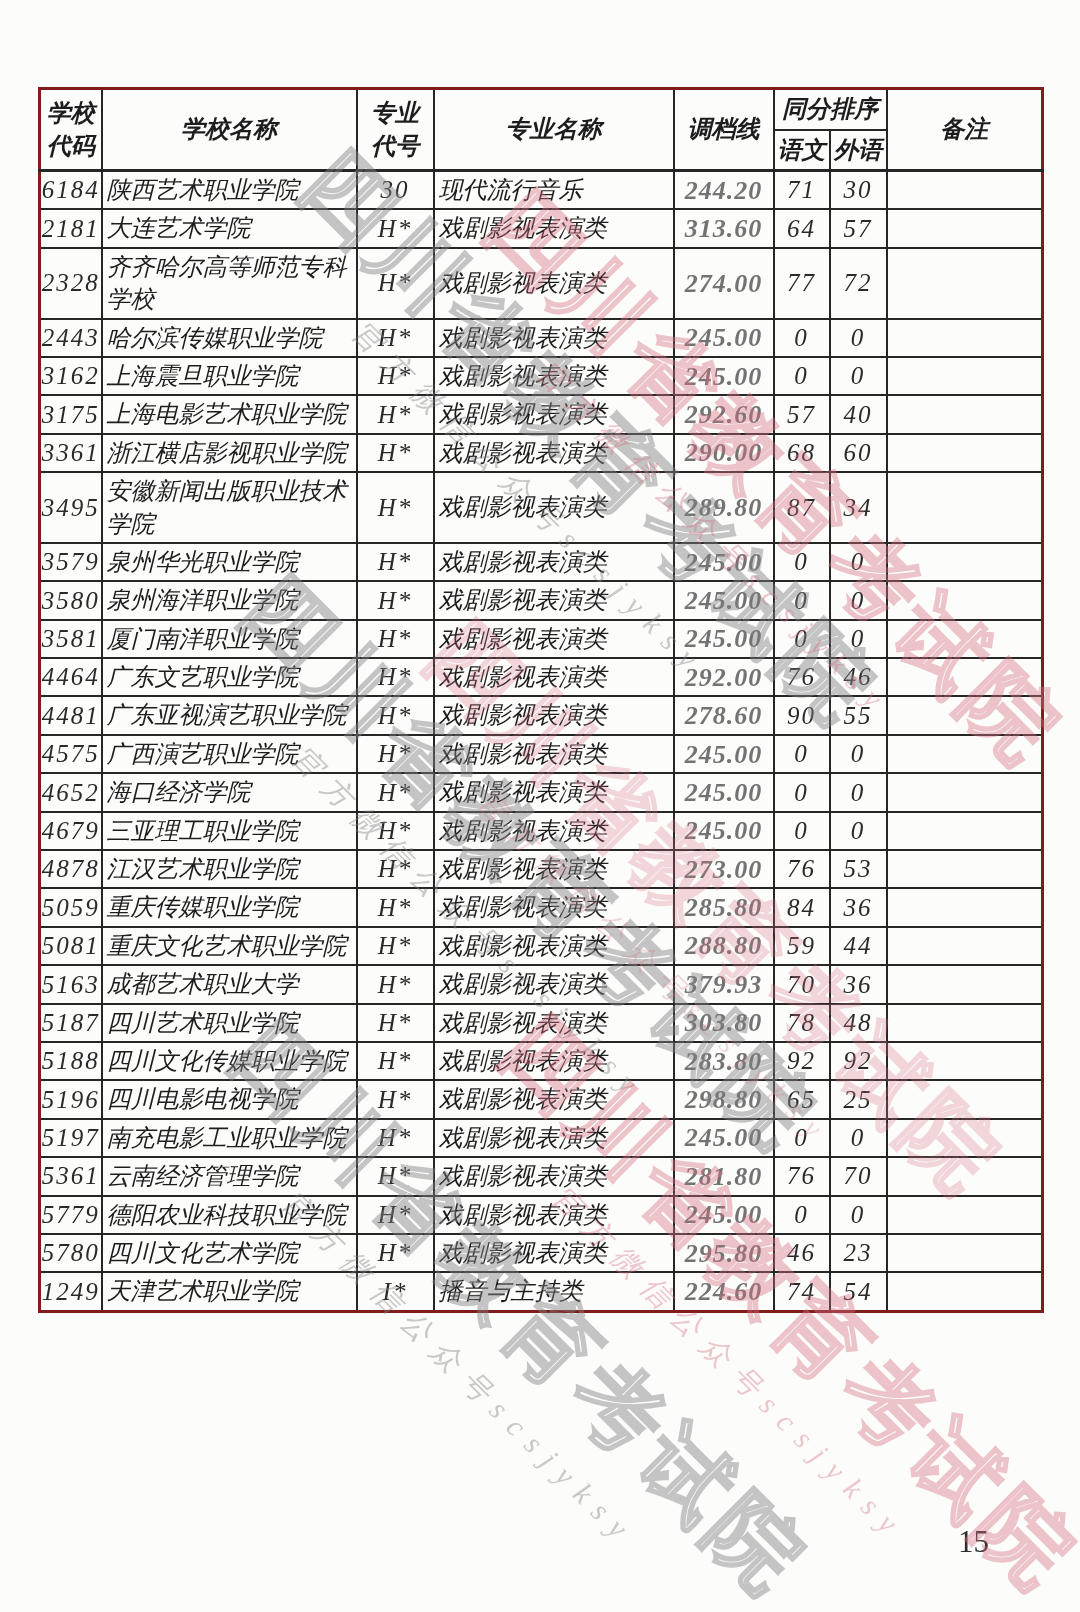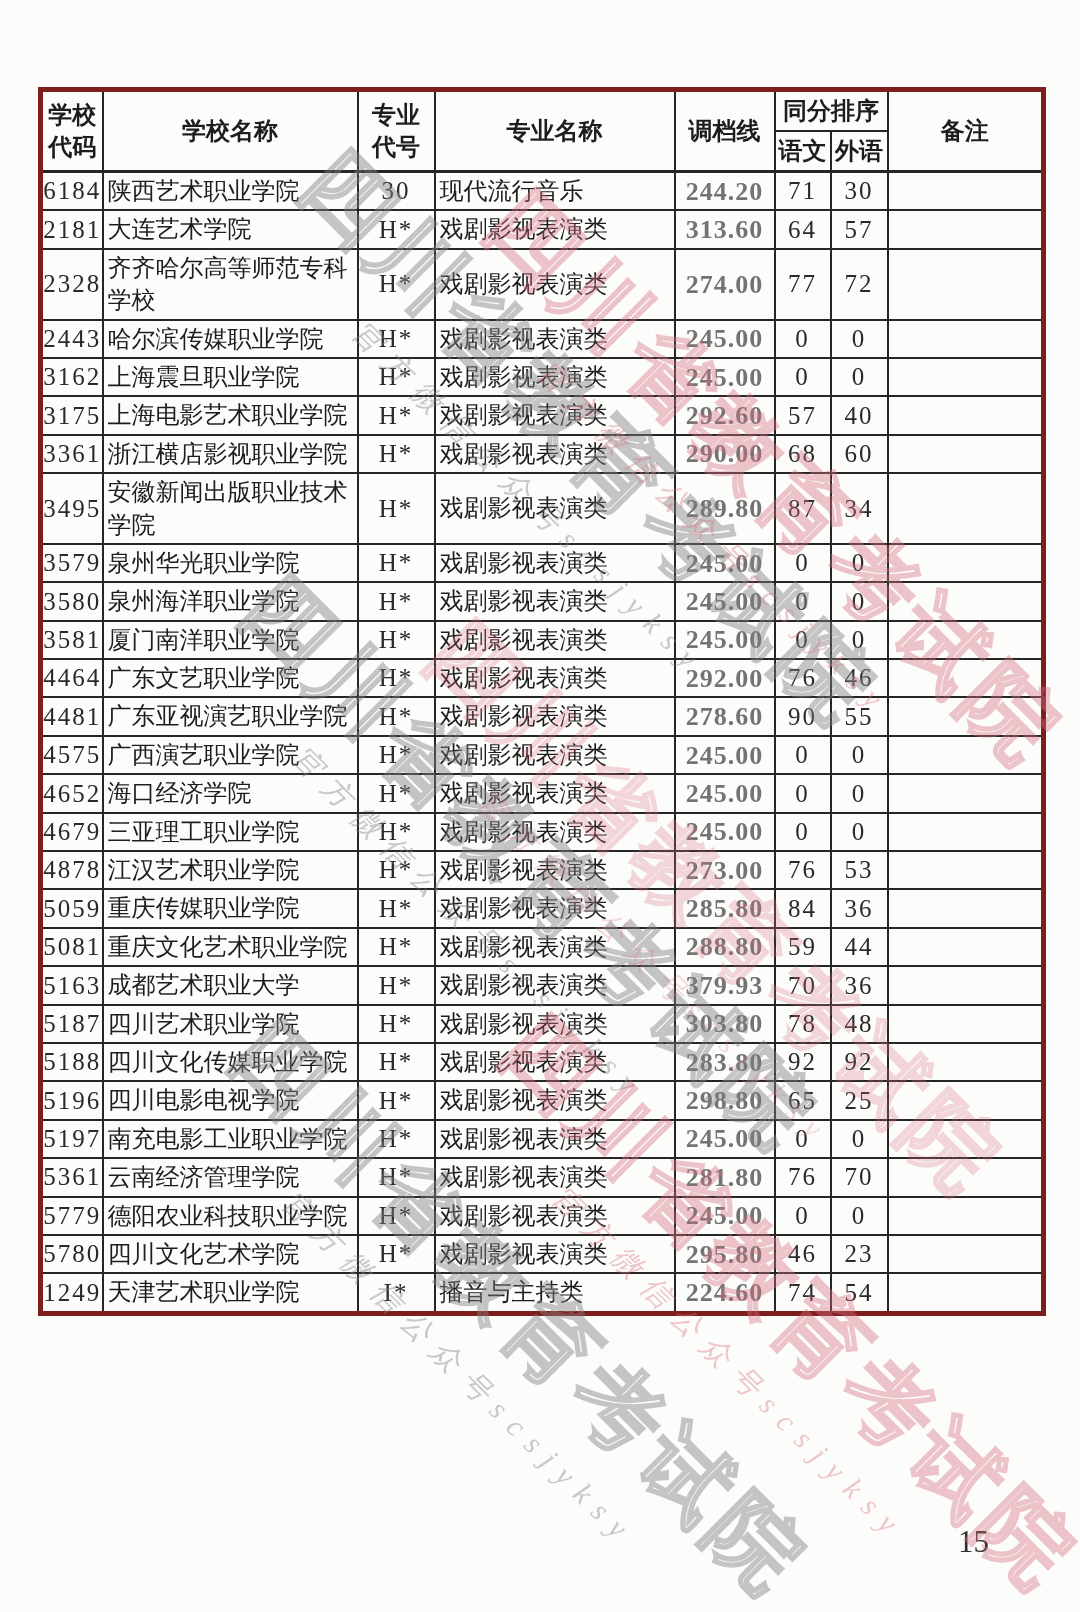--- a/index.html
+++ b/index.html
@@ -31,21 +31,21 @@
   table.score-table th,
   table.score-table td {
     border: 2px solid #262626;
     vertical-align: middle;
     text-align: center;
     font-size: 24px;
     line-height: 1.35;
     color: #1d1d1d;
     overflow: hidden;
   }
-  table.score-table { border: 5px solid #7f1d1d; }
+  table.score-table { border: 3px solid #7f1d1d; font-style: italic; }
   thead th {
     font-weight: bold;
     font-size: 25px;
     height: 41px;
     line-height: 1.25;
   }
   thead tr.h-top th[rowspan] { border-bottom-width: 3px; }
   thead tr.h-bottom th { border-bottom-width: 3px; }
   th.th-narrow { padding: 0 13px; }
   th.th-code   { padding: 0 4px; }

